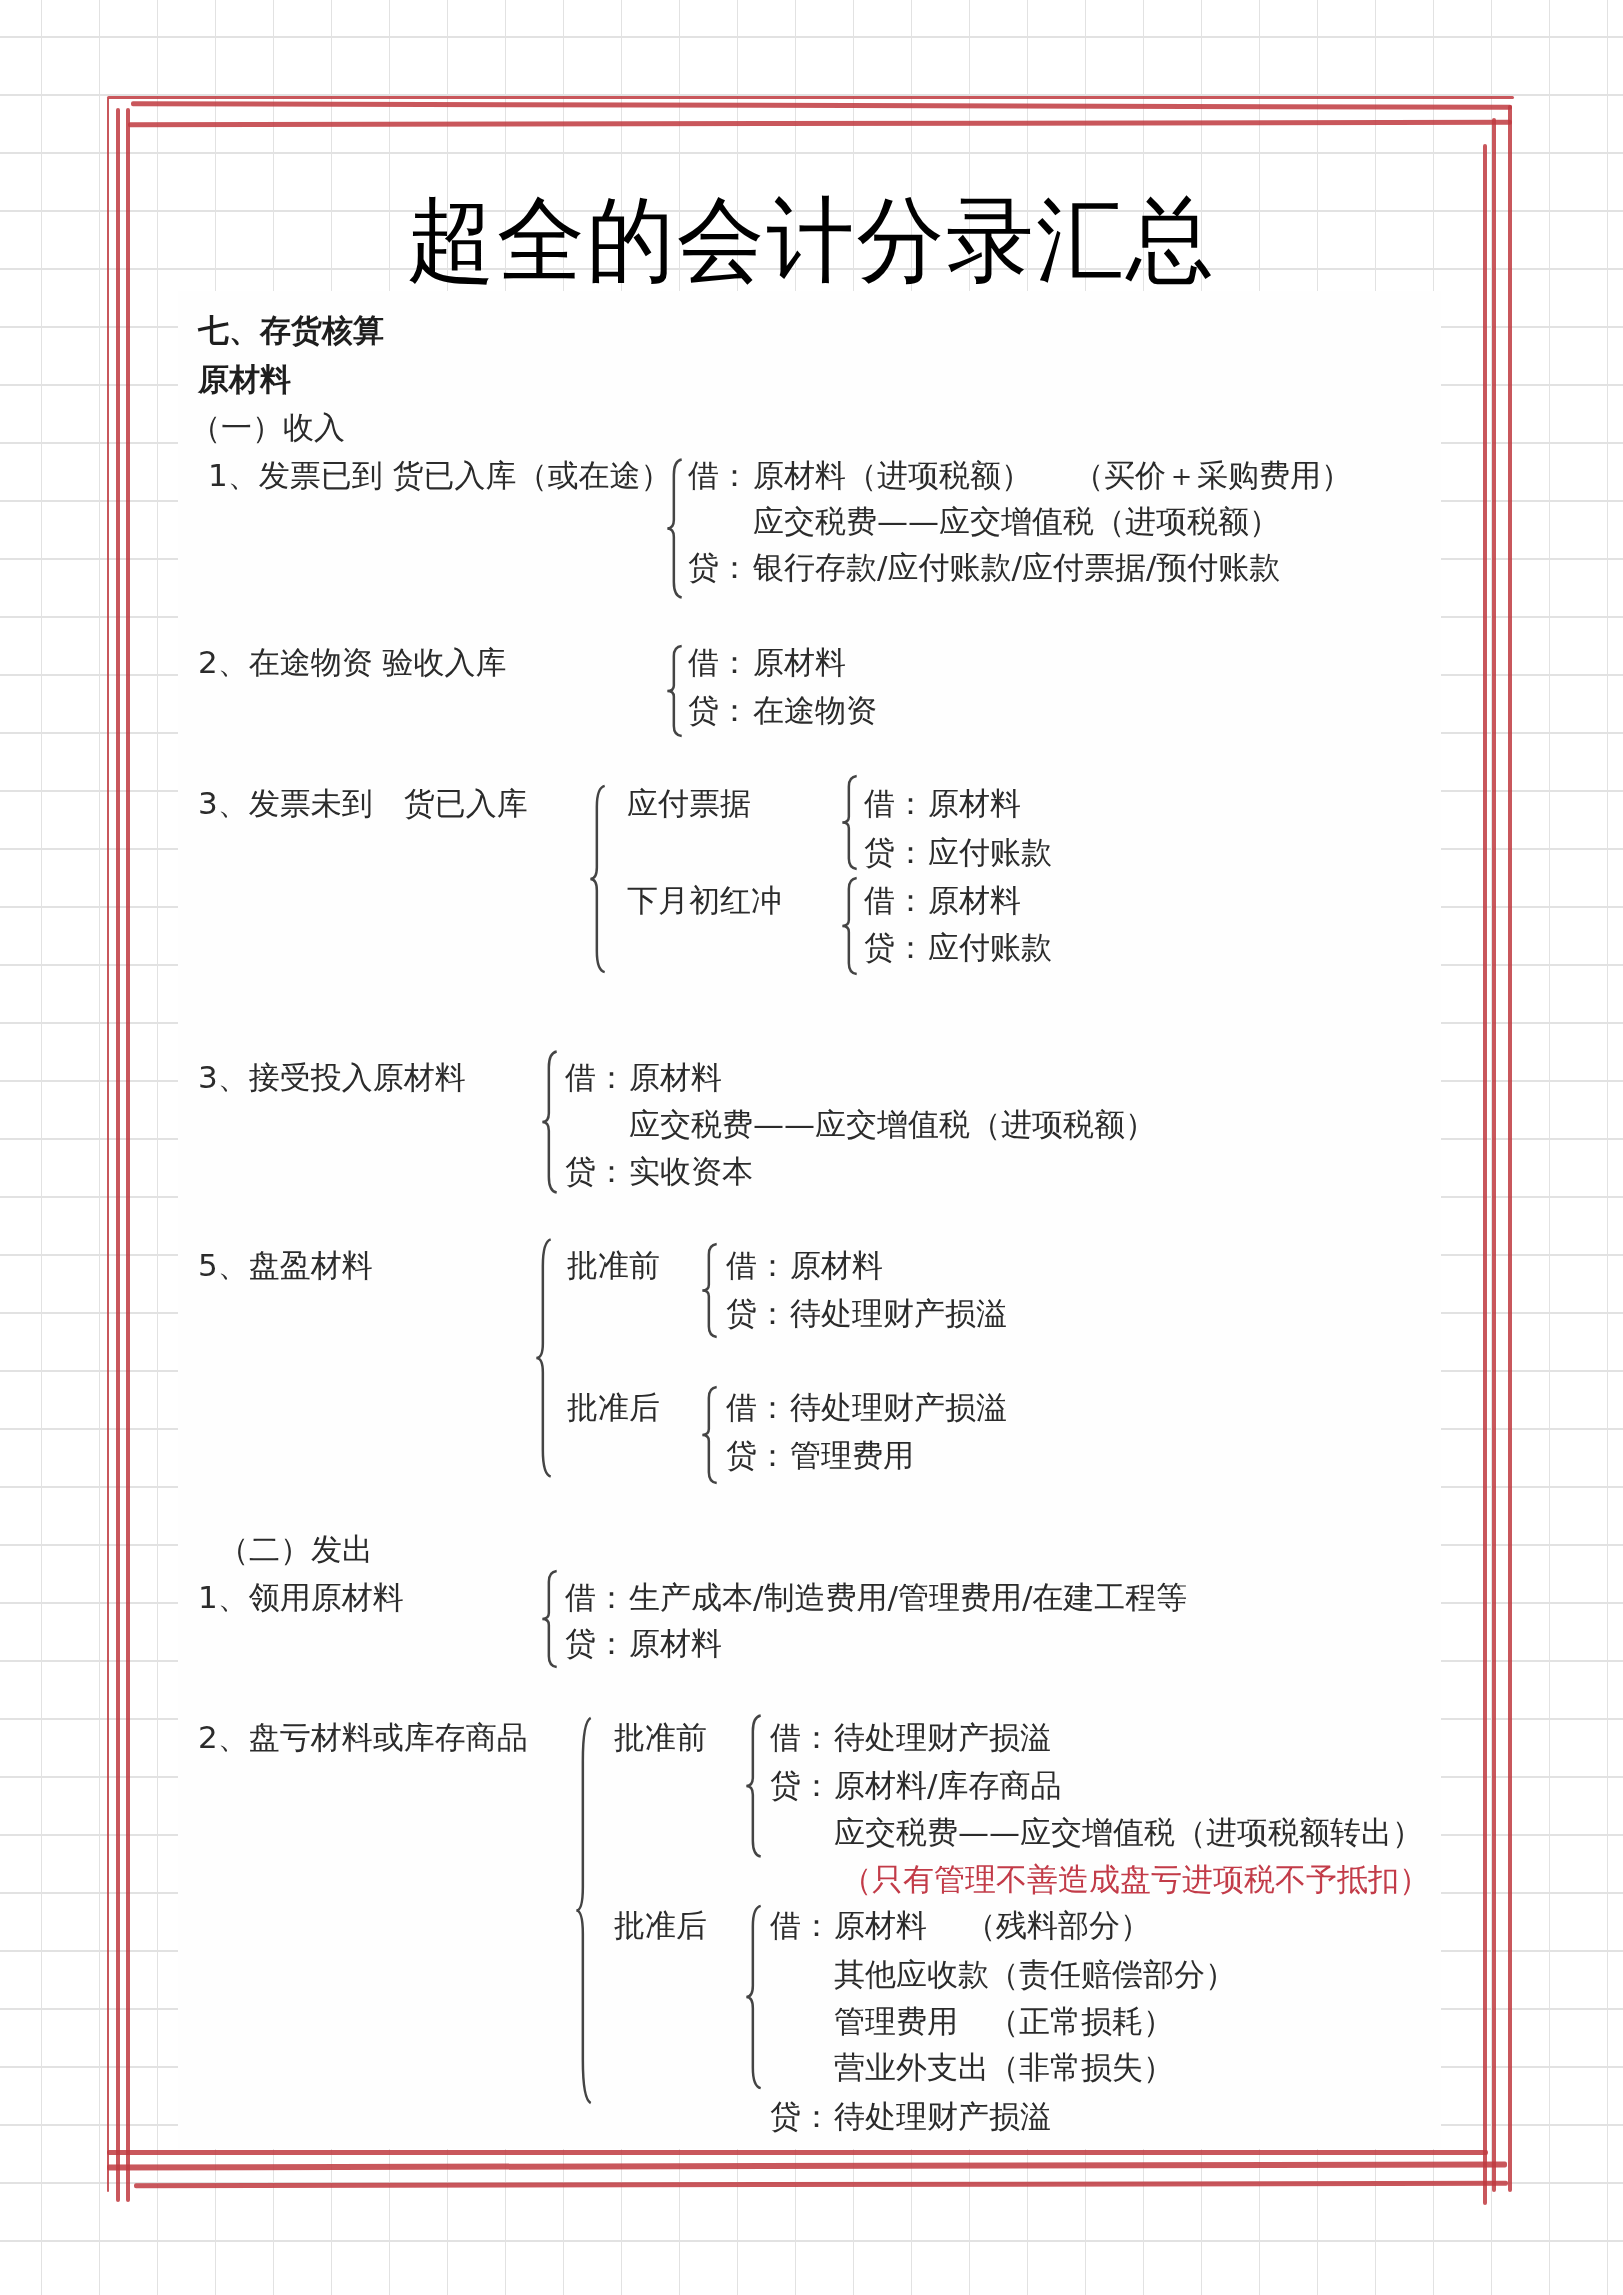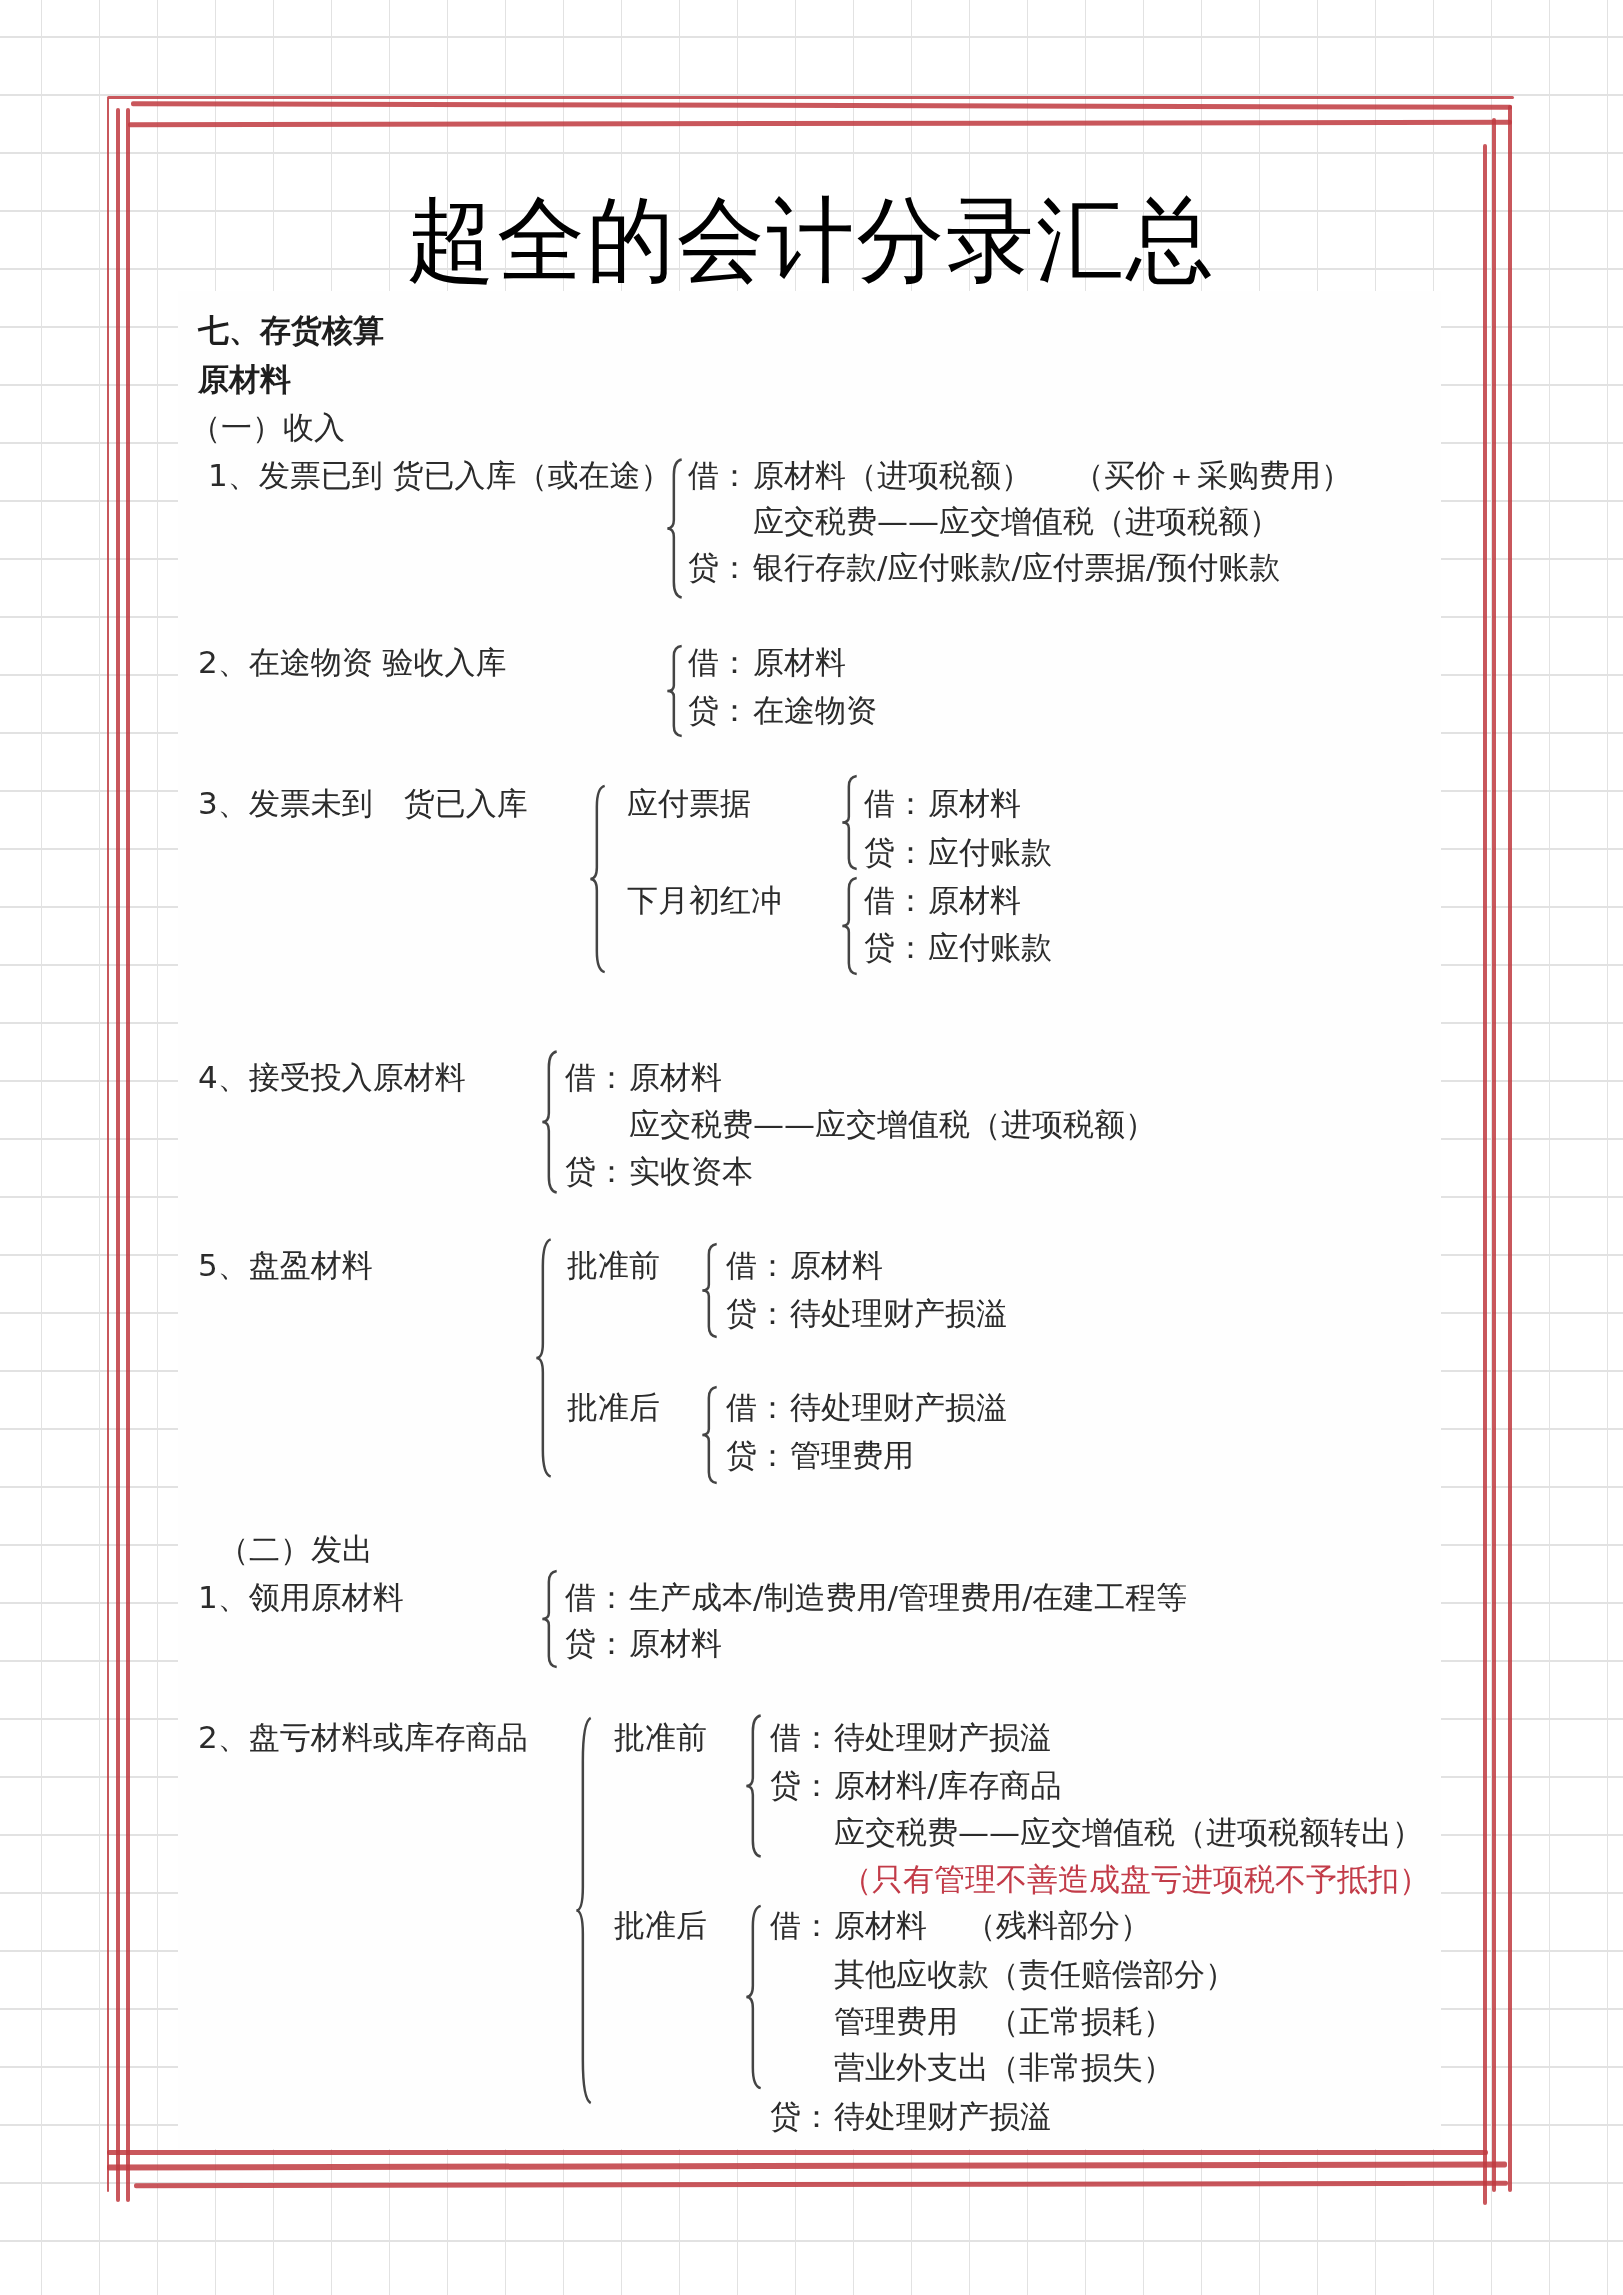--- a/index.html
+++ b/index.html
@@ -105,21 +105,21 @@
           <path d="M24 1 Q12 2 12 12 L12 44 Q12 50 2 50 Q12 50 12 56 L12 88 Q12 98 24 99" fill="none" stroke="#444" stroke-width="2.5" vector-effect="non-scaling-stroke"></path>
         </svg>
     </div>
     <div class="t" style="left:864px;top:882px;">借：</div>
     <div class="t" style="left:928px;top:882px;">原材料</div>
     <div class="t" style="left:864px;top:929px;">贷：</div>
     <div class="t" style="left:928px;top:929px;">应付账款</div>
   </div>
 
   <div>
-    <div class="t" style="left:198px;top:1059px;">4、接受投入原材料</div>
+    <div class="t" style="left:198px;top:1059px;">3、接受投入原材料</div>
     <div class="brace" style="left:541px;top:1050px;height:144px;">
       <svg viewBox="0 0 26 100" preserveAspectRatio="none">
           <path d="M24 1 Q12 2 12 12 L12 44 Q12 50 2 50 Q12 50 12 56 L12 88 Q12 98 24 99" fill="none" stroke="#444" stroke-width="2.5" vector-effect="non-scaling-stroke"></path>
         </svg>
     </div>
     <div class="t" style="left:565px;top:1059px;">借：</div>
     <div class="t" style="left:629px;top:1059px;">原材料</div>
     <div class="t" style="left:629px;top:1106px;">应交税费——应交增值税（进项税额）</div>
     <div class="t" style="left:565px;top:1153px;">贷：</div>
     <div class="t" style="left:629px;top:1153px;">实收资本</div>

